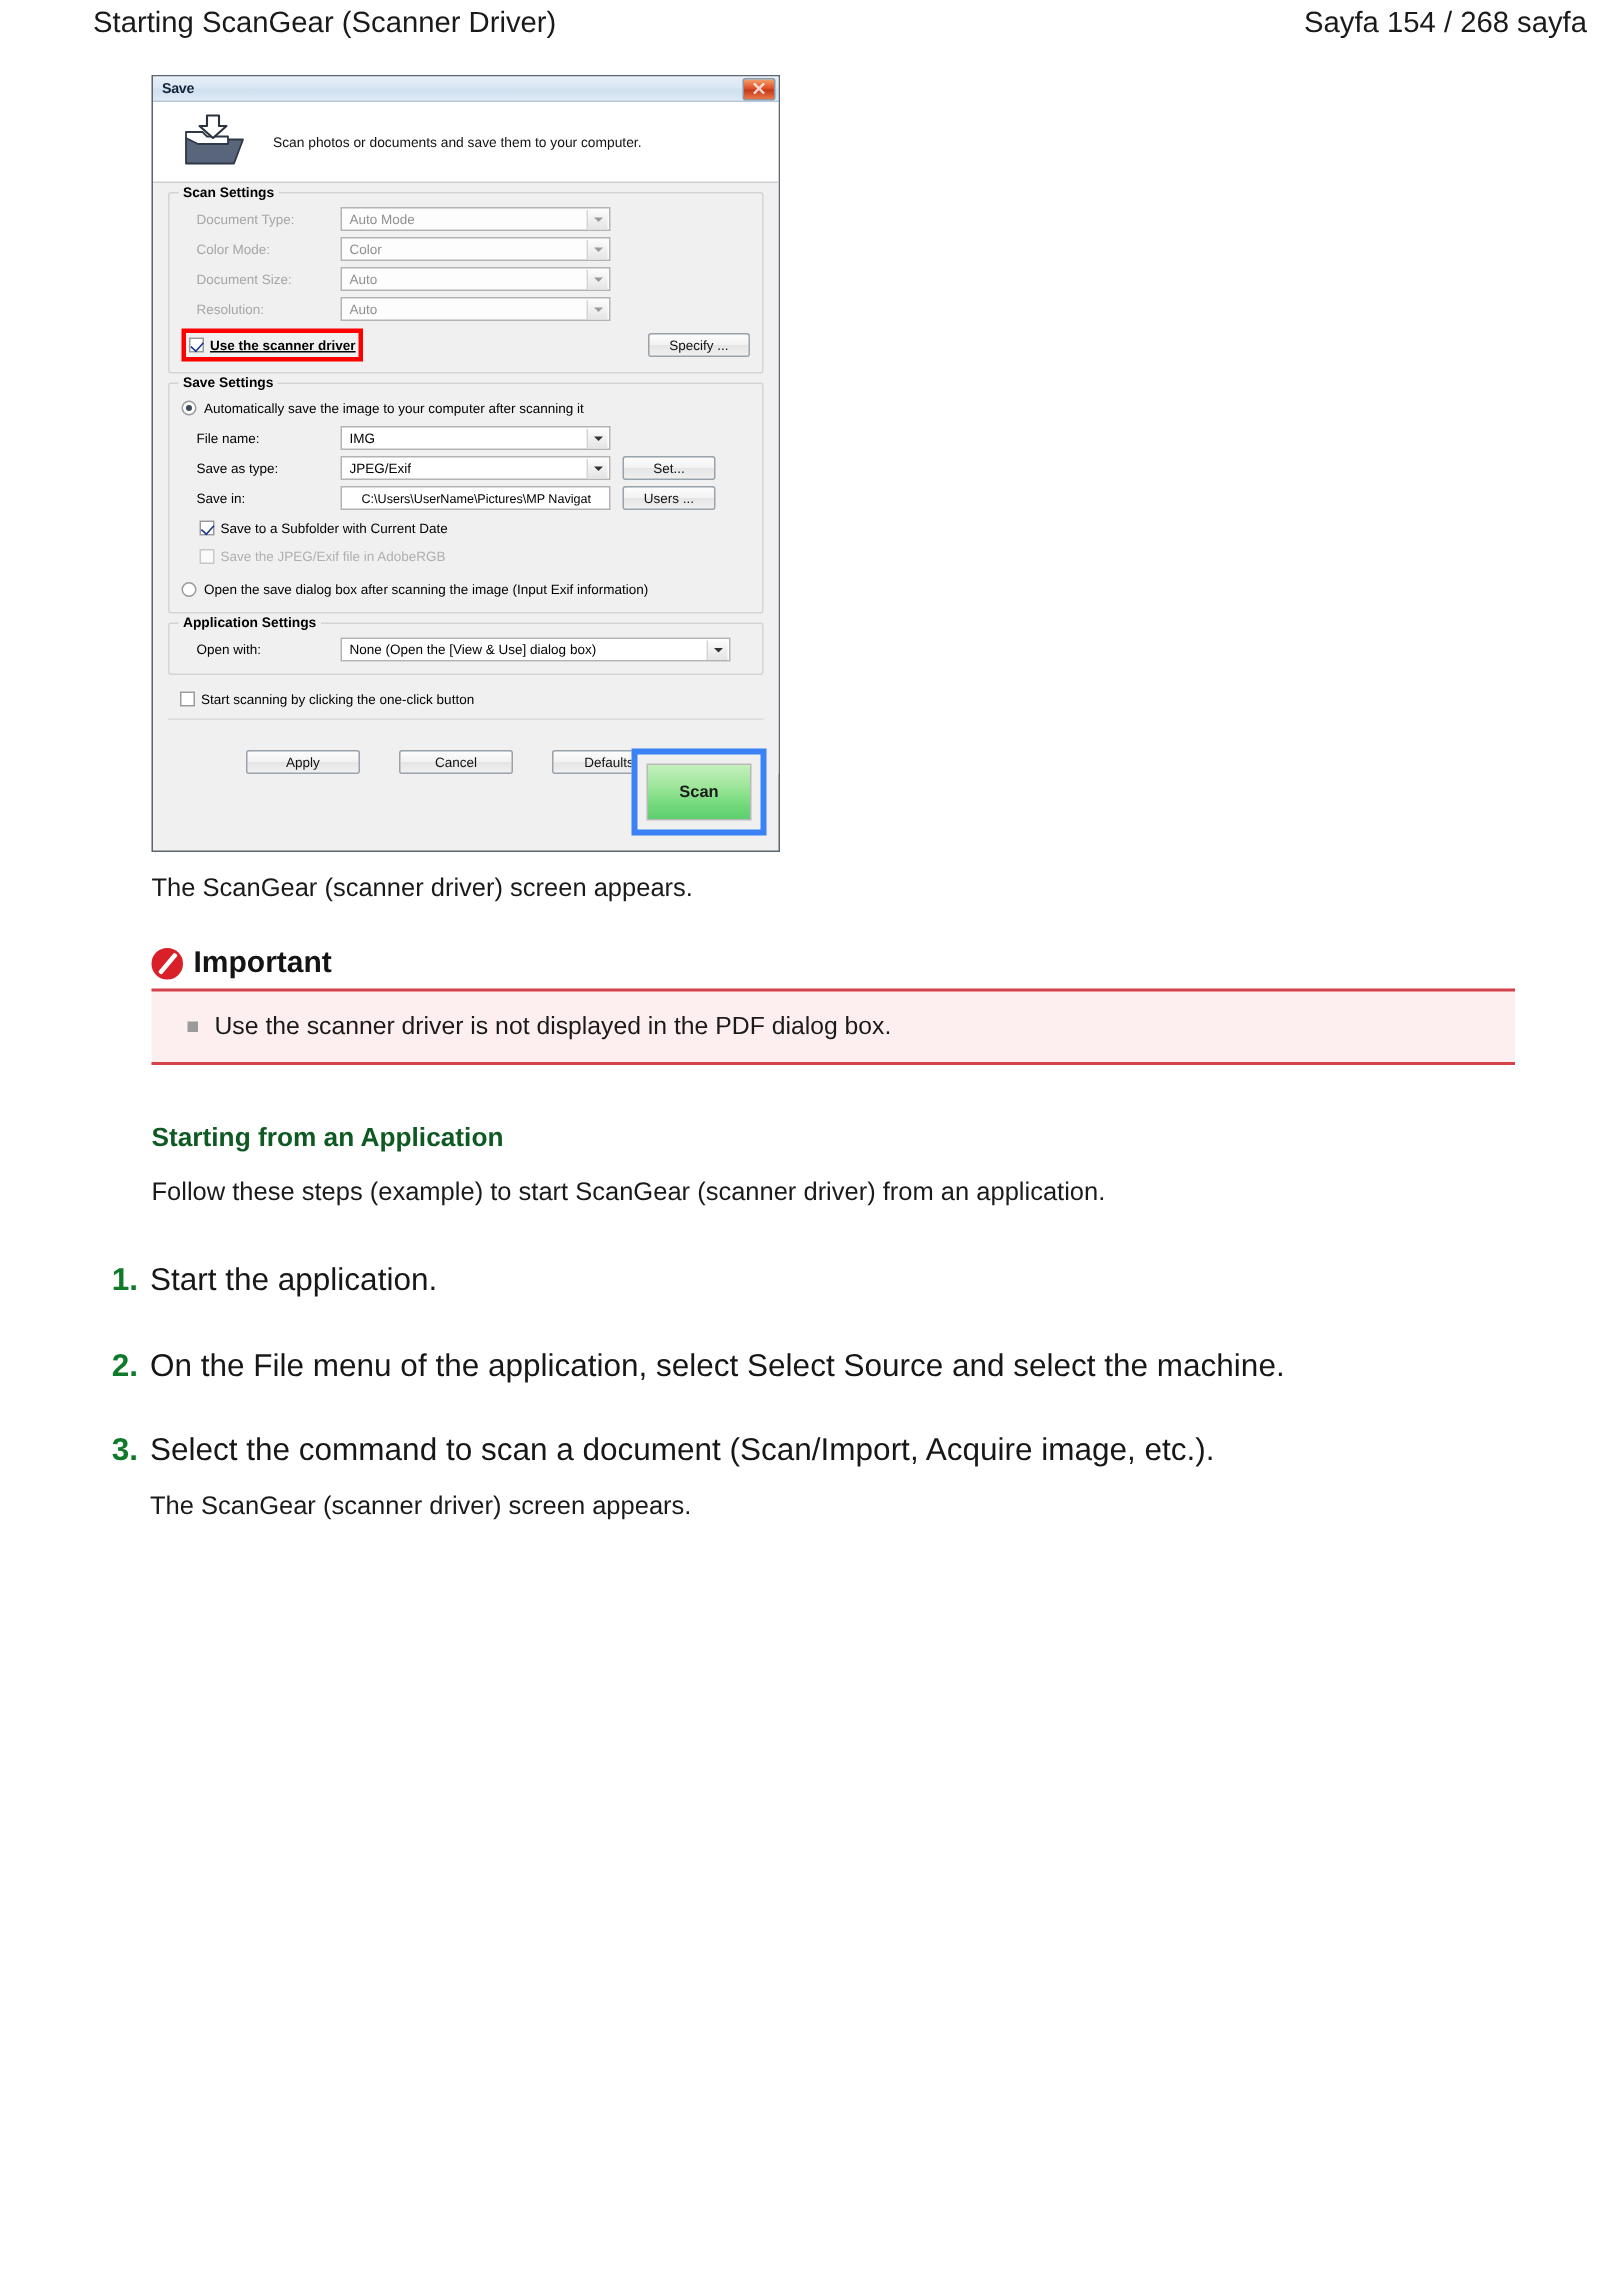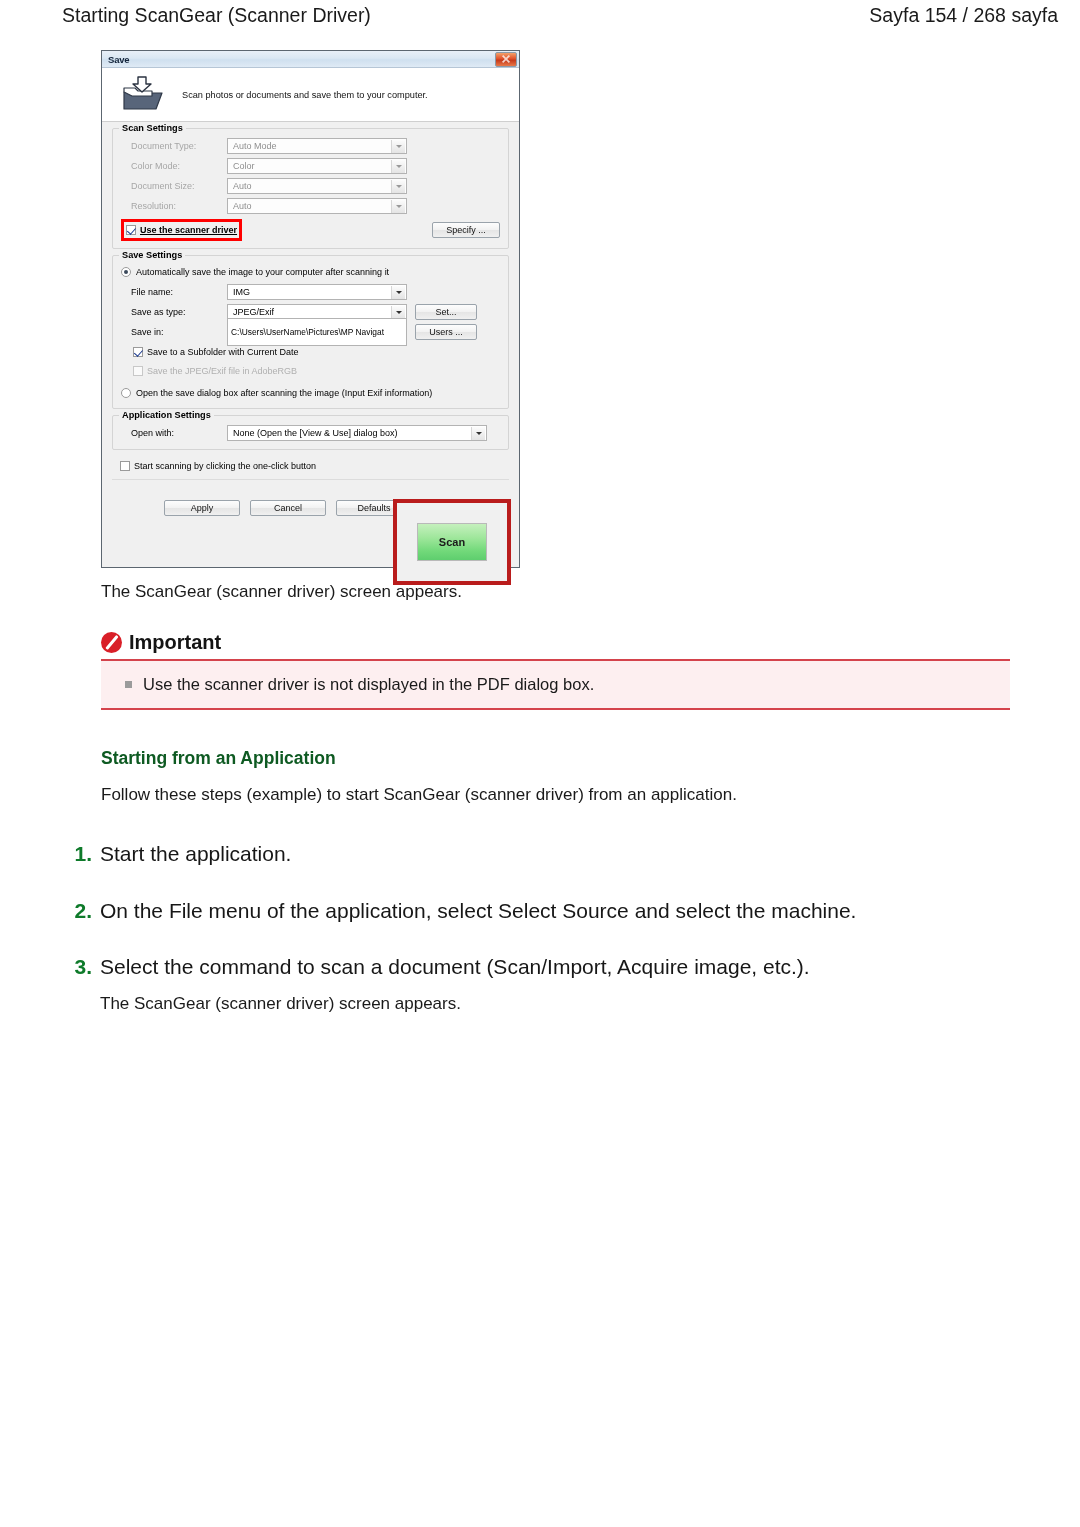--- a/index.html
+++ b/index.html
@@ -178,27 +178,27 @@
   }
   .combo-arrow::after {
     content: "";
     border-left: 3.2px solid transparent;
     border-right: 3.2px solid transparent;
     border-top: 3.6px solid #333;
   }
   .combo.dim .combo-arrow::after { border-top-color:#9a9a9a; }
 
   .textbox {
-    height: 28px;
+    height: 16px;
     background: #ffffff;
     border: 1px solid #b3b3b3;
     font-size: 8.4px;
     display: flex;
     align-items: center;
-    padding: 0 3px;
+    padding: 0 13px;
     box-sizing: border-box;
     overflow: hidden;
     white-space: nowrap;
   }
 
   .btn {
     height: 16px;
     min-width: 60px;
     background: linear-gradient(to bottom,#fdfdfd 0%,#f2f2f2 48%,#e5e5e5 52%,#f0f0f0 100%);
     border: 1px solid #9aa3ab;
@@ -280,25 +280,25 @@
     border: 1px solid #b9b9b9;
     display: flex;
     align-items: center;
     justify-content: center;
     font-size: 11px;
     font-weight: bold;
     color: #1b1b1b;
     box-sizing: border-box;
   }
   .scan-wrap {
-    border: 4px solid #b91c1c;
+    border: 4px solid #3b82f6;
     position: absolute;
     right: 8px;
     top: 448px;
-    padding: 20px;
+    padding: 6px;
     background: #f0f0f0;
     box-sizing: border-box;
   }
 
   .sep-line {
     border-top: 1px solid #dcdcdc;
     margin: 6px 0 0 0;
   }
 
   
@@ -544,21 +544,21 @@
       </div>
     </div>
 
     <div class="cbrow" style="margin:9px 0 0 8px">
       <span class="cbox"></span>
       <span>Start scanning by clicking the one-click button</span>
     </div>
 
     <div class="sep-line"></div>
 
-    <div style="display:flex;align-items:center;gap:10px;margin-top:20px;padding-left:52px">
+    <div style="display:flex;align-items:center;gap:26px;margin-top:20px;padding-left:52px">
       <div class="btn" style="width:76px">Apply</div>
       <div class="btn" style="width:76px">Cancel</div>
       <div class="btn" style="width:76px">Defaults</div>
     </div>
   </div>
 
   <div class="scan-wrap">
     <div class="scan-btn">Scan</div>
   </div>
 </div>

